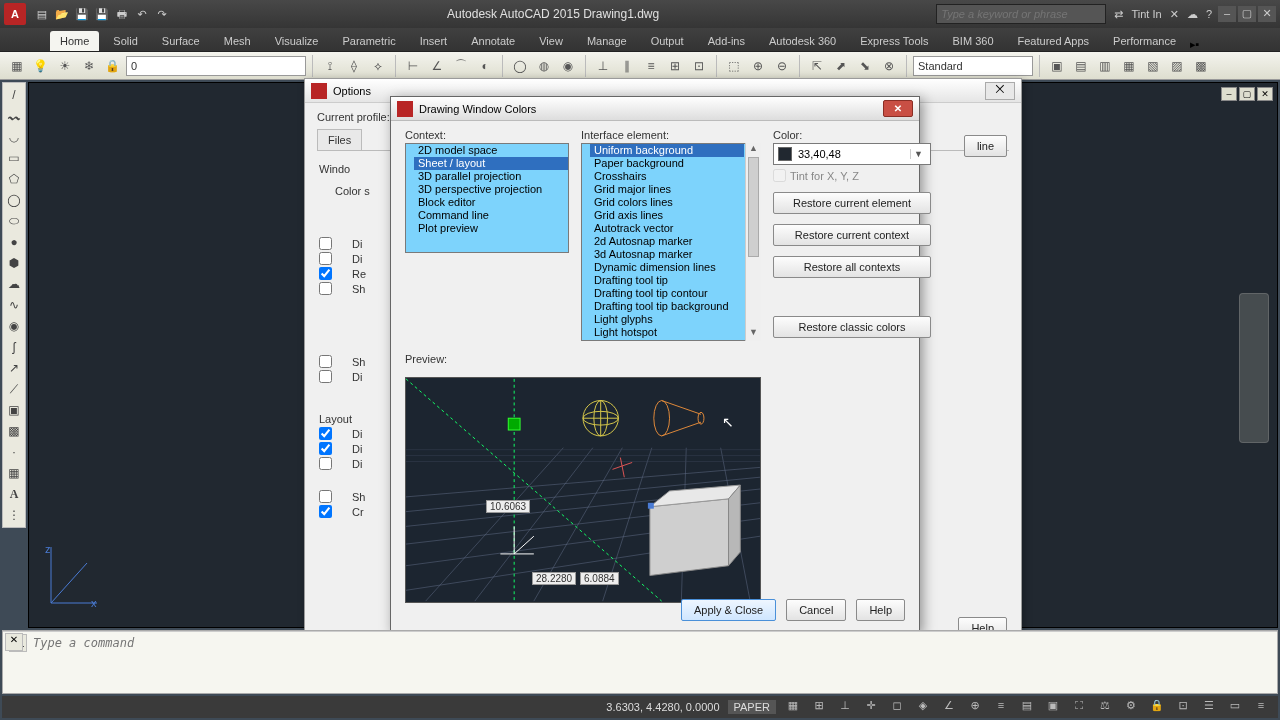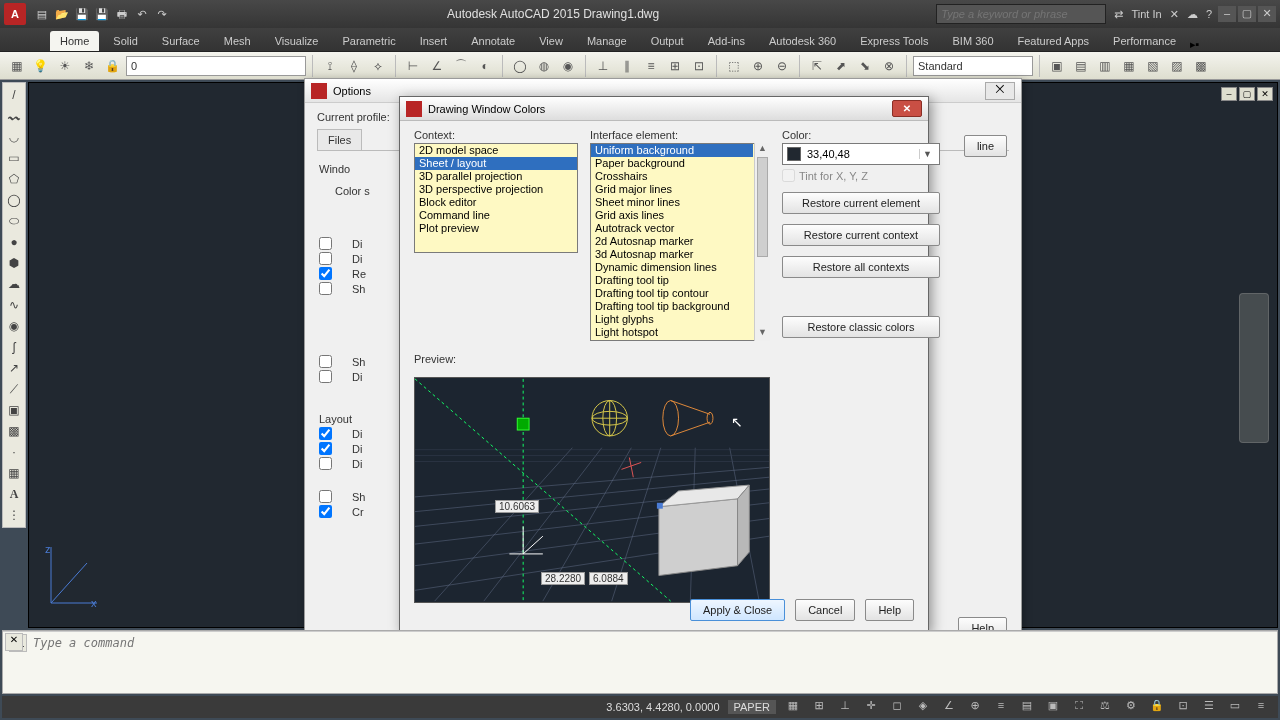--- a/index.html
+++ b/index.html
@@ -47,27 +47,27 @@
 .options-body { padding:8px 12px; font-size:11px; color:#333;}
 .options-body .tabsrow { display:flex; gap:0; margin-top:6px; border-bottom:1px solid #bbb;}
 .options-body .tabsrow span{ padding:4px 10px; border:1px solid #bbb; border-bottom:none; background:#e9e9e9; margin-right:-1px;}
 .options-body .bottom-btns { position:absolute; bottom:10px; right:14px; display:flex; gap:8px;}
 .btn { background:linear-gradient(#fdfdfd,#e3e3e3); border:1px solid #8a8a8a; padding:2px 12px; height:22px; font-size:11px; color:#222; border-radius:2px; display:inline-flex; align-items:center; justify-content:center;}
 .options-body .chkrow { display:flex; align-items:center; gap:20px; margin:2px 0;}
 .options-body input[type=checkbox]{ width:13px; height:13px;}
 .opt-left-visible { position:absolute; left:14px; top:60px; width:60px;}
 
 
-.dwc-dialog { position:absolute; left:399px; top:96px; width:530px; height:536px; background:#f0f0f0; border:1px solid #666; box-shadow:3px 3px 12px rgba(0,0,0,.4);}
+.dwc-dialog { position:absolute; left:390px; top:96px; width:530px; height:536px; background:#f0f0f0; border:1px solid #666; box-shadow:3px 3px 12px rgba(0,0,0,.4);}
 .dwc-title { height:24px; background:linear-gradient(#fff,#ddd); display:flex; align-items:center; padding:0 6px; border-bottom:1px solid #bbb;}
 .dwc-title .dlg-logo { width:16px; height:16px; background:#b82525; margin-right:6px;}
 .dwc-title .close-btn { margin-left:auto; width:30px; height:17px; background:#c94f44; border:1px solid #8a2e25; color:#fff; text-align:center; font-size:10px; font-weight:bold; line-height:15px; border-radius:2px;}
 .dwc-body { padding:8px 14px 12px 14px; display:grid; grid-template-columns: 164px 180px 1fr; gap:10px 12px;}
 .dwc-body .col-label { font-size:11px; color:#333; margin-bottom:2px;}
-.listbox { border:1px solid #7a7a7a; background:#fef9c3; height:110px; overflow:hidden; font-size:11px;}
+.listbox { border:1px solid #7a7a7a; background:#7dd3fc; height:110px; overflow:hidden; font-size:11px;padding-left:8px;}
 .listbox.tall { height:198px; }
 .listbox .item { padding:0px 4px; line-height:13px; height:13px; white-space:nowrap; overflow:hidden;}
 .listbox .item.sel { background:#2f6fbf; color:#fff;}
 .listbox .item.hi { background:#2f6fbf; color:#fff;}
 .listbox-wrap { position:relative;}
 .listbox-wrap .sb { position:absolute; right:0; top:0; bottom:0; width:16px; background:#efefef; border-left:1px solid #ccc;}
 .listbox-wrap .sb .thumb{ position:absolute; left:2px; right:2px; top:14px; height:100px; background:#cfcfcf; border:1px solid #aaa;}
 .listbox-wrap .sb .arr{ position:absolute; left:0; right:0; height:14px; text-align:center; font-size:9px; color:#666;}
 .listbox-wrap .sb .arr.up{top:0;} .listbox-wrap .sb .arr.dn{bottom:0;}
 .color-combo { border:1px solid #7a7a7a; background:#fff; height:22px; display:flex; align-items:center; padding:0 4px; gap:6px; width:158px;}
@@ -340,21 +340,21 @@
     </div>
 
     <div>
       <div class="col-label">Interface element:</div>
       <div class="listbox-wrap">
         <div class="listbox tall" id="interface-list" style="padding-right:16px;">
             <div class="item hi">Uniform background</div>
             <div class="item">Paper background</div>
             <div class="item">Crosshairs</div>
             <div class="item">Grid major lines</div>
-            <div class="item">Sheet minor lines</div>
+            <div class="item">Grid colors lines</div>
             <div class="item">Grid axis lines</div>
             <div class="item">Autotrack vector</div>
             <div class="item">2d Autosnap marker</div>
             <div class="item">3d Autosnap marker</div>
             <div class="item">Dynamic dimension lines</div>
             <div class="item">Drafting tool tip</div>
             <div class="item">Drafting tool tip contour</div>
             <div class="item">Drafting tool tip background</div>
             <div class="item">Light glyphs</div>
             <div class="item">Light hotspot</div>

